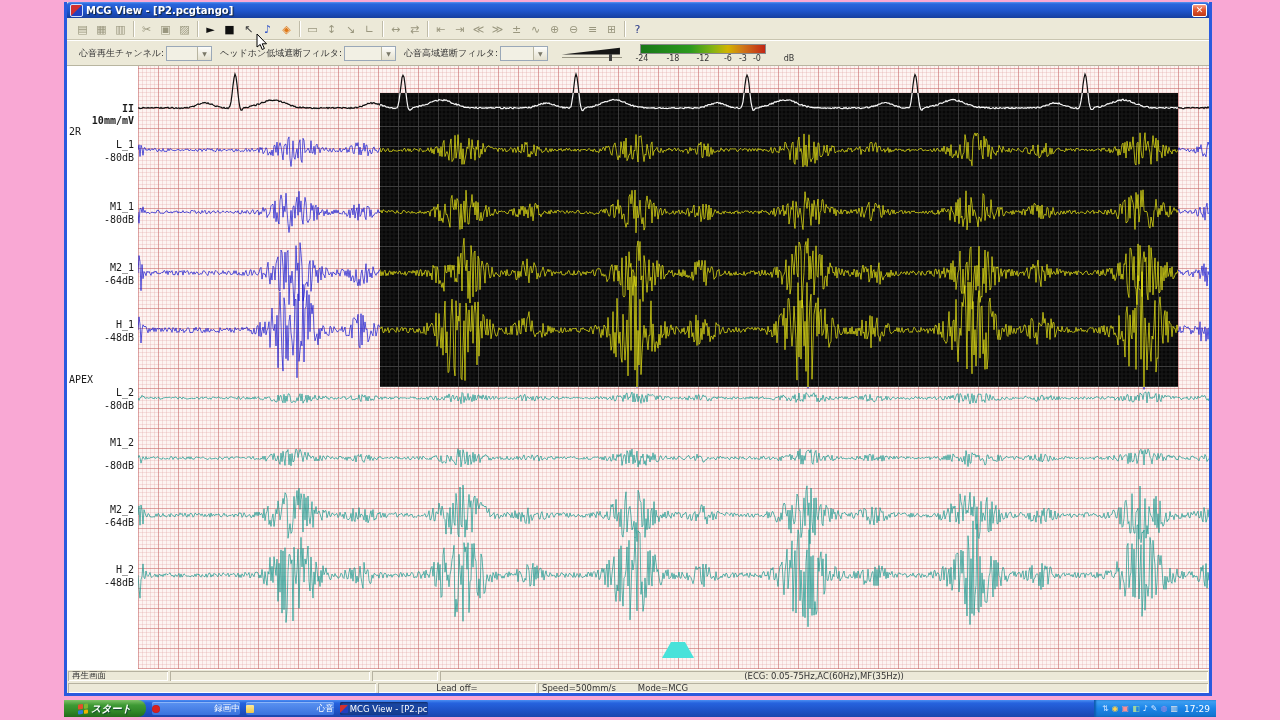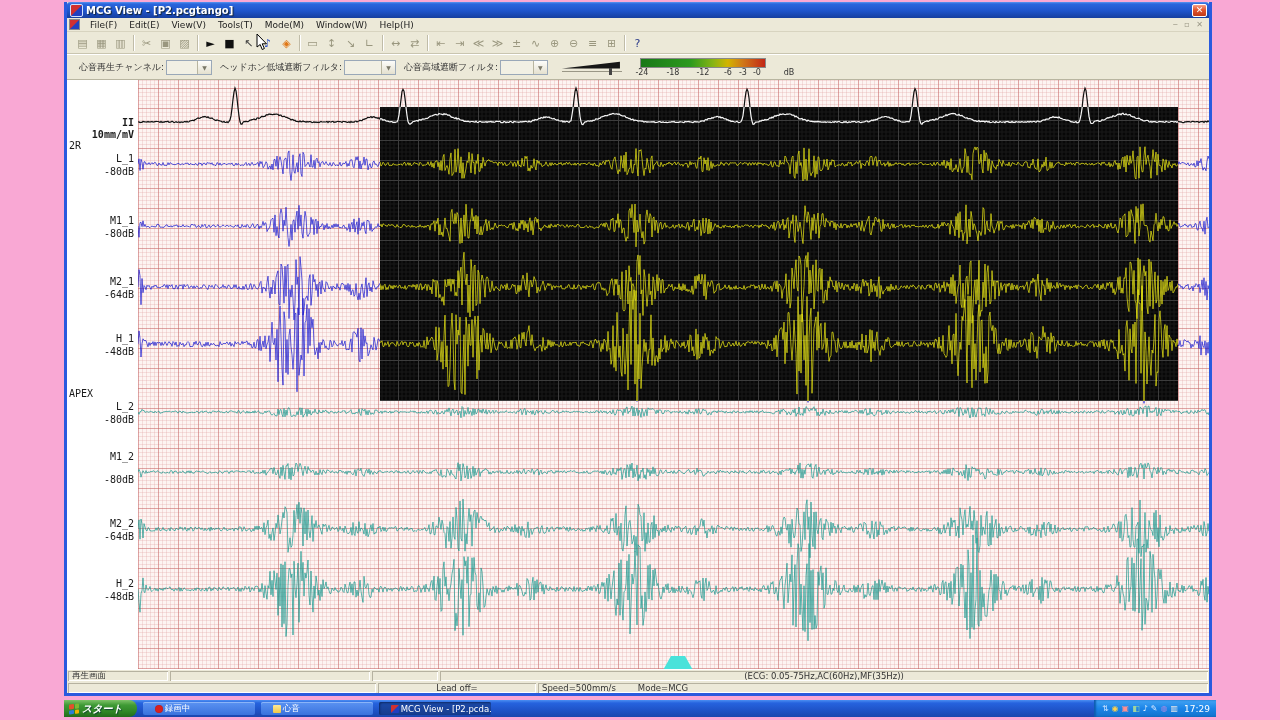--- a/index.html
+++ b/index.html
@@ -66,29 +66,29 @@
   .wavesvg{position:absolute;left:0;top:0;}
   
   .srow1{height:11px;flex:0 0 11px;background:#ece9d8;display:flex;font-size:8.5px;color:#333;
     border-top:1px solid #fff;}
   .srow2{height:12px;flex:0 0 12px;background:#ece9d8;display:flex;font-size:8.5px;color:#333;align-items:center;}
   .seg{box-shadow:inset 1px 1px 0 #b6b2a0,inset -1px -1px 0 #fff;margin:1px 1px 0 1px;
     display:flex;align-items:center;padding:0 4px;box-sizing:border-box;white-space:nowrap;overflow:hidden;}
   
   .taskbar{position:absolute;left:64px;top:700px;width:1152px;height:17px;
     background:linear-gradient(180deg,#4b8ef2 0%,#2663de 18%,#1f53c8 60%,#1a46ae 100%);display:flex;align-items:center;}
-  .startbtn{height:17px;padding:0 14px 0 5px;display:flex;align-items:center;gap:3px;
+  .startbtn{height:17px;padding:0 14px 0 14px;display:flex;align-items:center;gap:3px;
     background:linear-gradient(180deg,#7ec268 0%,#3f9a35 30%,#2f8526 70%,#236b1c 100%);
     border-radius:0 8px 8px 0;color:#fff;font-weight:bold;font-size:10px;font-style:italic;
     text-shadow:1px 1px 1px #143;}
   .winflag{width:10px;height:10px;display:grid;grid-template-columns:1fr 1fr;gap:1px;transform:skewY(-6deg);}
   .winflag i{border-radius:1px;}
-  .task{height:13px;margin-left:6px;width:88px;display:flex;align-items:center;gap:2px;padding:0 12px;
+  .task{height:13px;margin-left:6px;width:88px;display:flex;align-items:center;gap:2px;padding:0 0;
     background:linear-gradient(180deg,#5b93f2,#3a72dd);border-radius:2px;color:#fff;font-size:8.5px;
-    box-shadow:inset 0 1px 0 #8ab4f8;overflow:hidden;white-space:nowrap;}
+    box-shadow:inset 0 1px 0 #8ab4f8;overflow:hidden;white-space:nowrap;justify-content:space-between;}
   .task.active{background:linear-gradient(180deg,#1c49a8,#163c8e);box-shadow:inset 1px 1px 2px #0e2a66;}
   .ticon{width:8px;height:8px;flex:0 0 8px;border-radius:1px;}
   .tray{margin-left:auto;height:17px;display:flex;align-items:center;gap:2px;padding:0 6px 0 8px;
     background:linear-gradient(180deg,#44a4f4 0%,#1b84e8 50%,#1272cc 100%);box-shadow:inset 2px 0 2px #0d5cb0;}
   .trayicon{font-size:8px;line-height:1;}
   .time{color:#fff;font-size:9px;margin-left:4px;}
   
   .cursor{position:absolute;left:256px;top:34px;z-index:50;}
 </style>
 </head>
@@ -97,31 +97,20 @@
 <div class="screen">
 
   <div class="window">
 
     <div class="titlebar">
       <div class="titleicon"></div>
       <div class="titletext">MCG View - [P2.pcgtango]</div>
       <div class="closebtn">✕</div>
     </div>
 
-    <div class="menubar">
-      <div class="mdiicon"></div>
-      <span class="menuitem">File(F)</span>
-      <span class="menuitem">Edit(E)</span>
-      <span class="menuitem">View(V)</span>
-      <span class="menuitem">Tools(T)</span>
-      <span class="menuitem">Mode(M)</span>
-      <span class="menuitem">Window(W)</span>
-      <span class="menuitem">Help(H)</span>
-      <span class="mdibtns">‒ ▫ ✕</span>
-    </div>
 
     <div class="toolbar1" id="toolbar1">
         <div class="tbtn">▤</div>
         <div class="tbtn">▦</div>
         <div class="tbtn">▥</div>
         <div class="tsep"></div>
         <div class="tbtn">✂</div>
         <div class="tbtn">▣</div>
         <div class="tbtn">▨</div>
         <div class="tsep"></div>

